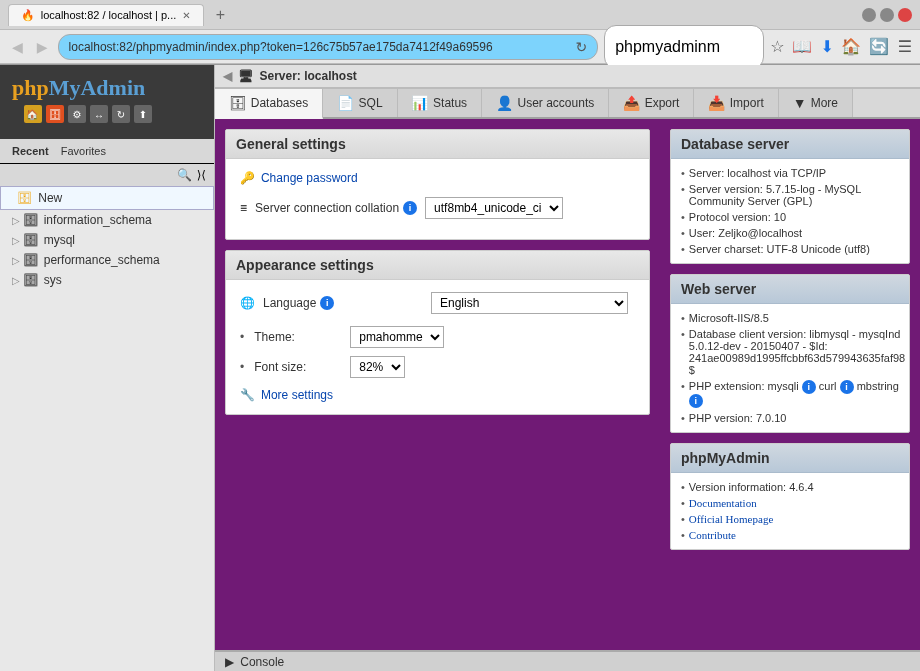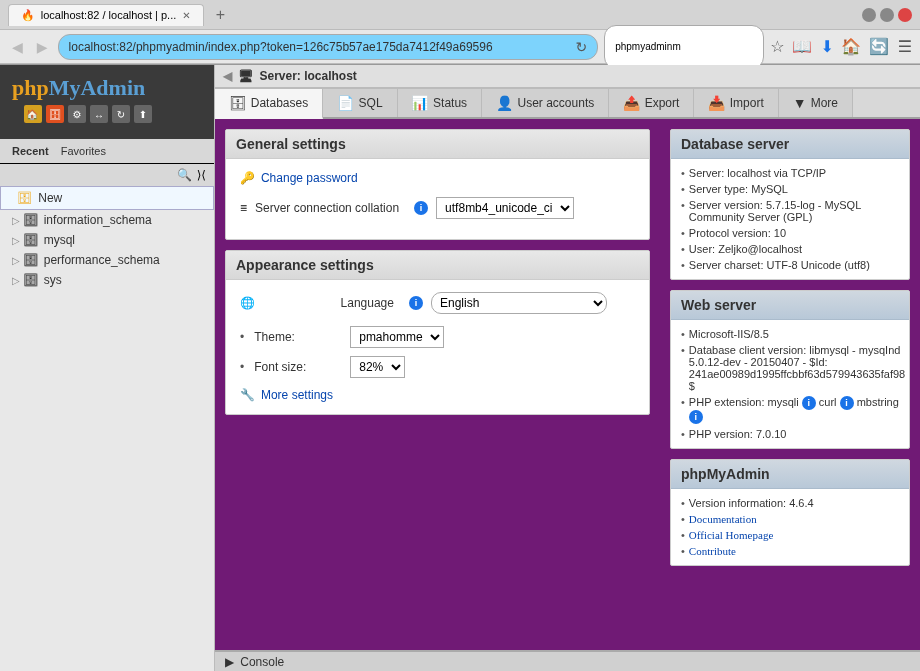--- a/index.html
+++ b/index.html
@@ -12,21 +12,21 @@
     .tab { background: #f5f5f5; border: 1px solid #bbb; border-bottom: none; padding: 4px 12px; font-size: 11px; display: flex; align-items: center; gap: 6px; border-radius: 4px 4px 0 0; }
     .tab-close { font-size: 10px; color: #666; cursor: pointer; }
     .new-tab-btn { background: none; border: none; font-size: 16px; color: #666; cursor: pointer; padding: 0 6px; }
 
     .nav-bar { display: flex; align-items: center; height: 34px; padding: 0 8px; gap: 6px; background: #e8e8e8; border-bottom: 1px solid #bbb; }
     .nav-btn { background: none; border: none; font-size: 14px; color: #555; cursor: pointer; padding: 4px; }
     .nav-btn:disabled { color: #bbb; cursor: default; }
     .address-bar { flex: 1; display: flex; align-items: center; background: #7dd3fc; border: 1px solid #aaa; border-radius: 12px; padding: 3px 10px; font-size: 12px; color: #333; height: 26px; }
     .address-bar span { flex: 1; white-space: nowrap; overflow: hidden; text-overflow: ellipsis; }
     .reload-btn { background: none; border: none; color: #555; font-size: 14px; cursor: pointer; }
-    .search-bar { display: flex; align-items: center; background: white; border: 1px solid #aaa; border-radius: 12px; padding: 3px 10px; font-size: 10px; height: 44px; width: 160px; }
+    .search-bar { display: flex; align-items: center; background: white; border: 1px solid #aaa; border-radius: 12px; padding: 3px 10px; font-size: 16px; height: 44px; width: 160px; }
     .nav-icons { display: flex; gap: 8px; align-items: center; }
     .nav-icon { font-size: 16px; color: #555; cursor: pointer; }
     .nav-icon.blue { color: #1a73e8; }
 
     
     .main-layout { display: flex; height: calc(671px - 64px); }
 
     
     .sidebar { width: 215px; background: #e8e8e8; border-right: 1px solid #bbb; overflow-y: auto; flex-shrink: 0; }
     .sidebar-logo { background: #3a3a3a; padding: 10px 12px; }
@@ -72,21 +72,21 @@
     
     .panel { background: white; border: 1px solid #ccc; border-radius: 2px; }
     .panel-header { background: linear-gradient(to bottom, #e8e8e8, #d8d8d8); border-bottom: 1px solid #ccc; padding: 6px 10px; font-size: 14px; font-weight: bold; color: #333; }
     .panel-body { padding: 12px 14px; }
 
     
     .change-pw-link { display: flex; align-items: center; gap: 6px; color: #0645ad; text-decoration: none; font-size: 12px; margin-bottom: 12px; cursor: pointer; }
 
     
     .form-row { display: flex; align-items: center; gap: 8px; margin-bottom: 8px; }
-    .form-label { display: flex; align-items: center; gap: 15px; color: #333; font-size: 12px; min-width: 160px; justify-content: flex-end; }
+    .form-label { display: flex; align-items: center; gap: 4px; color: #333; font-size: 12px; min-width: 160px; }
     .form-select { padding: 2px 4px; font-size: 12px; border: 1px solid #aaa; background: white; }
 
     
     .font-row { display: flex; align-items: center; gap: 6px; padding: 4px 0; font-size: 12px; }
     .font-label { display: flex; align-items: center; gap: 4px; min-width: 90px; color: #333; }
     .bullet { color: #555; margin-right: 4px; }
 
     .more-settings-link { display: flex; align-items: center; gap: 6px; color: #0645ad; text-decoration: none; font-size: 12px; margin-top: 6px; cursor: pointer; }
 
     
@@ -266,21 +266,21 @@
           <div class="panel-header">
             <span>Appearance settings</span>
           </div>
           <div class="panel-body">
             <div class="form-row">
               <span>🌐</span>
               <span class="form-label">
                 <span>Language</span>
                 <span class="info-circle">i</span>
               </span>
-              <select class="form-select" style="width:176px;border-radius:10px;">
+              <select class="form-select" style="width:197px;">
                 <option>English</option>
               </select>
             </div>
             <div class="font-row">
               <span class="bullet">•</span>
               <span class="font-label">Theme:</span>
               <select class="form-select">
                 <option>pmahomme</option>
               </select>
             </div>
@@ -303,23 +303,20 @@
 
         <div class="panel">
           <div class="right-panel-header">
             <span>Database server</span>
           </div>
           <ul class="info-list" id="db-server-list">
           <li>
                 <span>Server: localhost via TCP/IP</span>
               </li>
               <li>
-                <span>Server type: MySQL</span>
-              </li>
-              <li>
                 <span>Server version: 5.7.15-log - MySQL Community Server (GPL)</span>
               </li>
               <li>
                 <span>Protocol version: 10</span>
               </li>
               <li>
                 <span>User: Zeljko@localhost</span>
               </li>
               <li>
                 <span>Server charset: UTF-8 Unicode (utf8)</span>

